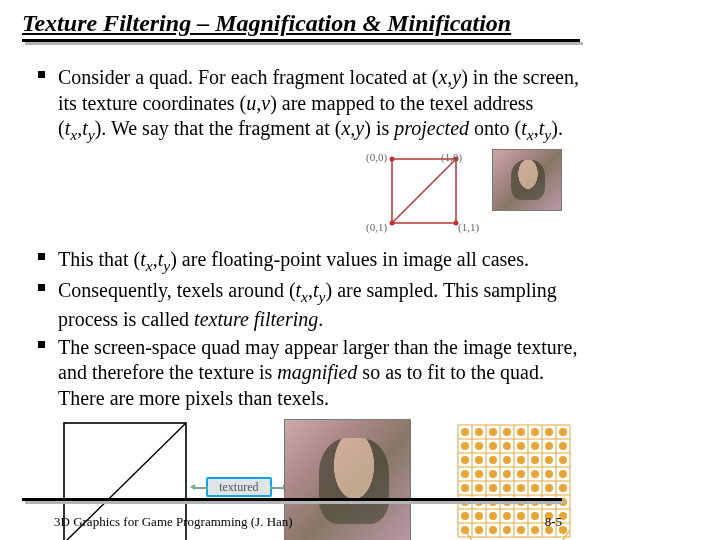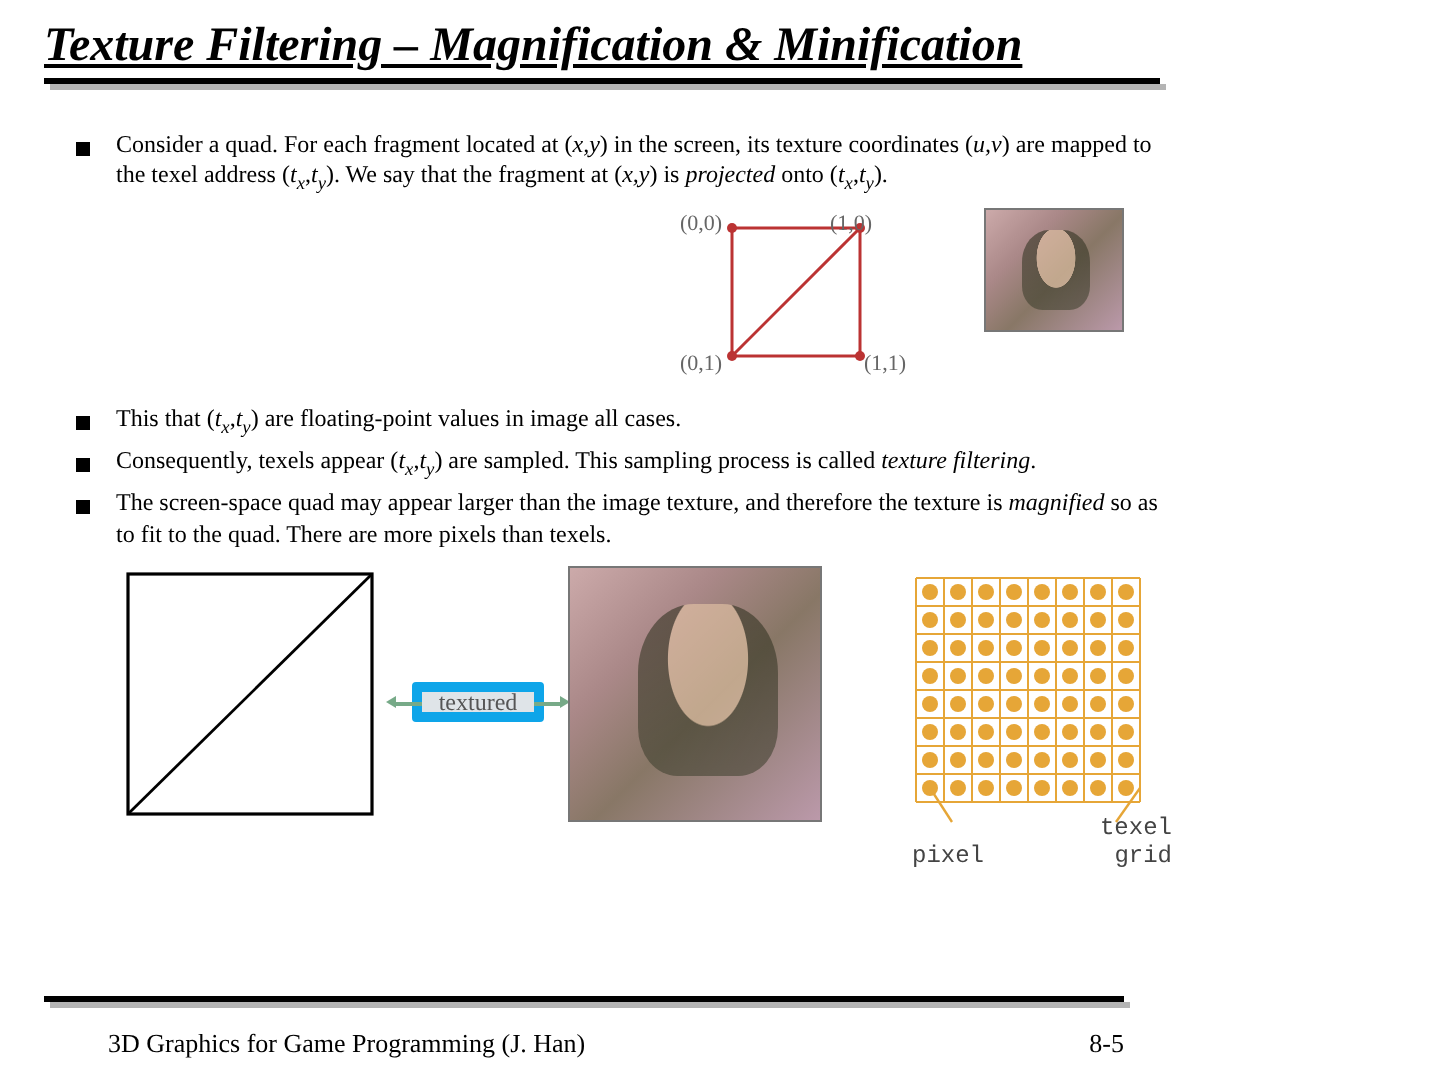--- a/index.html
+++ b/index.html
@@ -31,39 +31,39 @@
     height: 3px; background: #000;
   }
   .title-rule-shadow {
     position: absolute; left: 3px; right: -3px; top: 3px;
     height: 3px; background: #b4b4b4;
   }
   ul.bullets { list-style: none; padding: 0; margin: 0; }
   ul.bullets > li {
     position: relative;
     padding-left: 36px;
-    font-size: 12px;
+    font-size: 20px;
     line-height: 1.28;
     margin-bottom: 2px;
   }
   ul.bullets > li::before {
     content: "";
     position: absolute;
     left: 16px; top: 6px;
     width: 7px; height: 7px;
     background: #000;
   }
   .it { font-style: italic; }
   .sub { font-size: 0.78em; vertical-align: sub; font-style: italic; }
 
   .row1-figs {
     display: flex;
     justify-content: flex-end;
     align-items: flex-start;
-    gap: 34px;
+    gap: 8px;
     margin: 4px 18px 12px 0;
   }
   .unit-square { position: relative; width: 120px; height: 86px; font-size: 11px; color: #666; }
   .unit-square svg { display: block; }
   .usq-label { position: absolute; white-space: nowrap; }
 
   .photo-small {
     width: 70px; height: 62px;
     background: linear-gradient(135deg,#caa 0%,#a88 30%,#876 55%,#b9a 100%);
     border: 1px solid #777;
@@ -80,21 +80,21 @@
   .row2 {
     display: flex;
     align-items: flex-start;
     gap: 12px;
     margin: 8px 0 0 36px;
   }
   .big-square svg { display:block; }
   .textured-label {
     width: 70px; height: 20px;
     background: #dfe4e8;
-    border: 5px solid #0ea5e9;
+    border: 2px solid #0ea5e9;
     border-radius: 2px;
     font-size: 12px; color: #555;
     display:flex; align-items:center; justify-content:center;
     position: relative;
     margin-top: 58px;
   }
   .textured-label::before, .textured-label::after {
     content:""; position:absolute; top:50%; width:14px; height:1.5px; background:#7a8;
   }
   .textured-label::before { left:-14px; }
@@ -170,21 +170,21 @@
       <span class="usq-label" style="left:94px; top:72px;">(1,1)</span>
     </div>
     <div class="photo-small"></div>
   </div>
 
   <ul class="bullets">
     <li>
       <span>This that (</span><span class="it">t</span><span class="sub">x</span><span>,</span><span class="it">t</span><span class="sub">y</span><span>) are floating-point values in image all cases.</span>
     </li>
     <li>
-      <span>Consequently, texels appear (</span><span class="it">t</span><span class="sub">x</span><span>,</span><span class="it">t</span><span class="sub">y</span><span>) are sampled. This sampling process is called </span><span class="it">texture filtering</span><span>.</span>
+      <span>Consequently, texels around (</span><span class="it">t</span><span class="sub">x</span><span>,</span><span class="it">t</span><span class="sub">y</span><span>) are sampled. This sampling process is called </span><span class="it">texture filtering</span><span>.</span>
     </li>
     <li>
       <span>The screen-space quad may appear larger than the image texture, and therefore the texture is </span><span class="it">magnified</span><span> so as to fit to the quad. There are more pixels than texels.</span>
     </li>
   </ul>
 
   <div class="row2">
     <div class="big-square">
       <svg width="136" height="130">
         <rect x="6" y="4" width="122" height="120" fill="none" stroke="#000" stroke-width="1.6"></rect>

